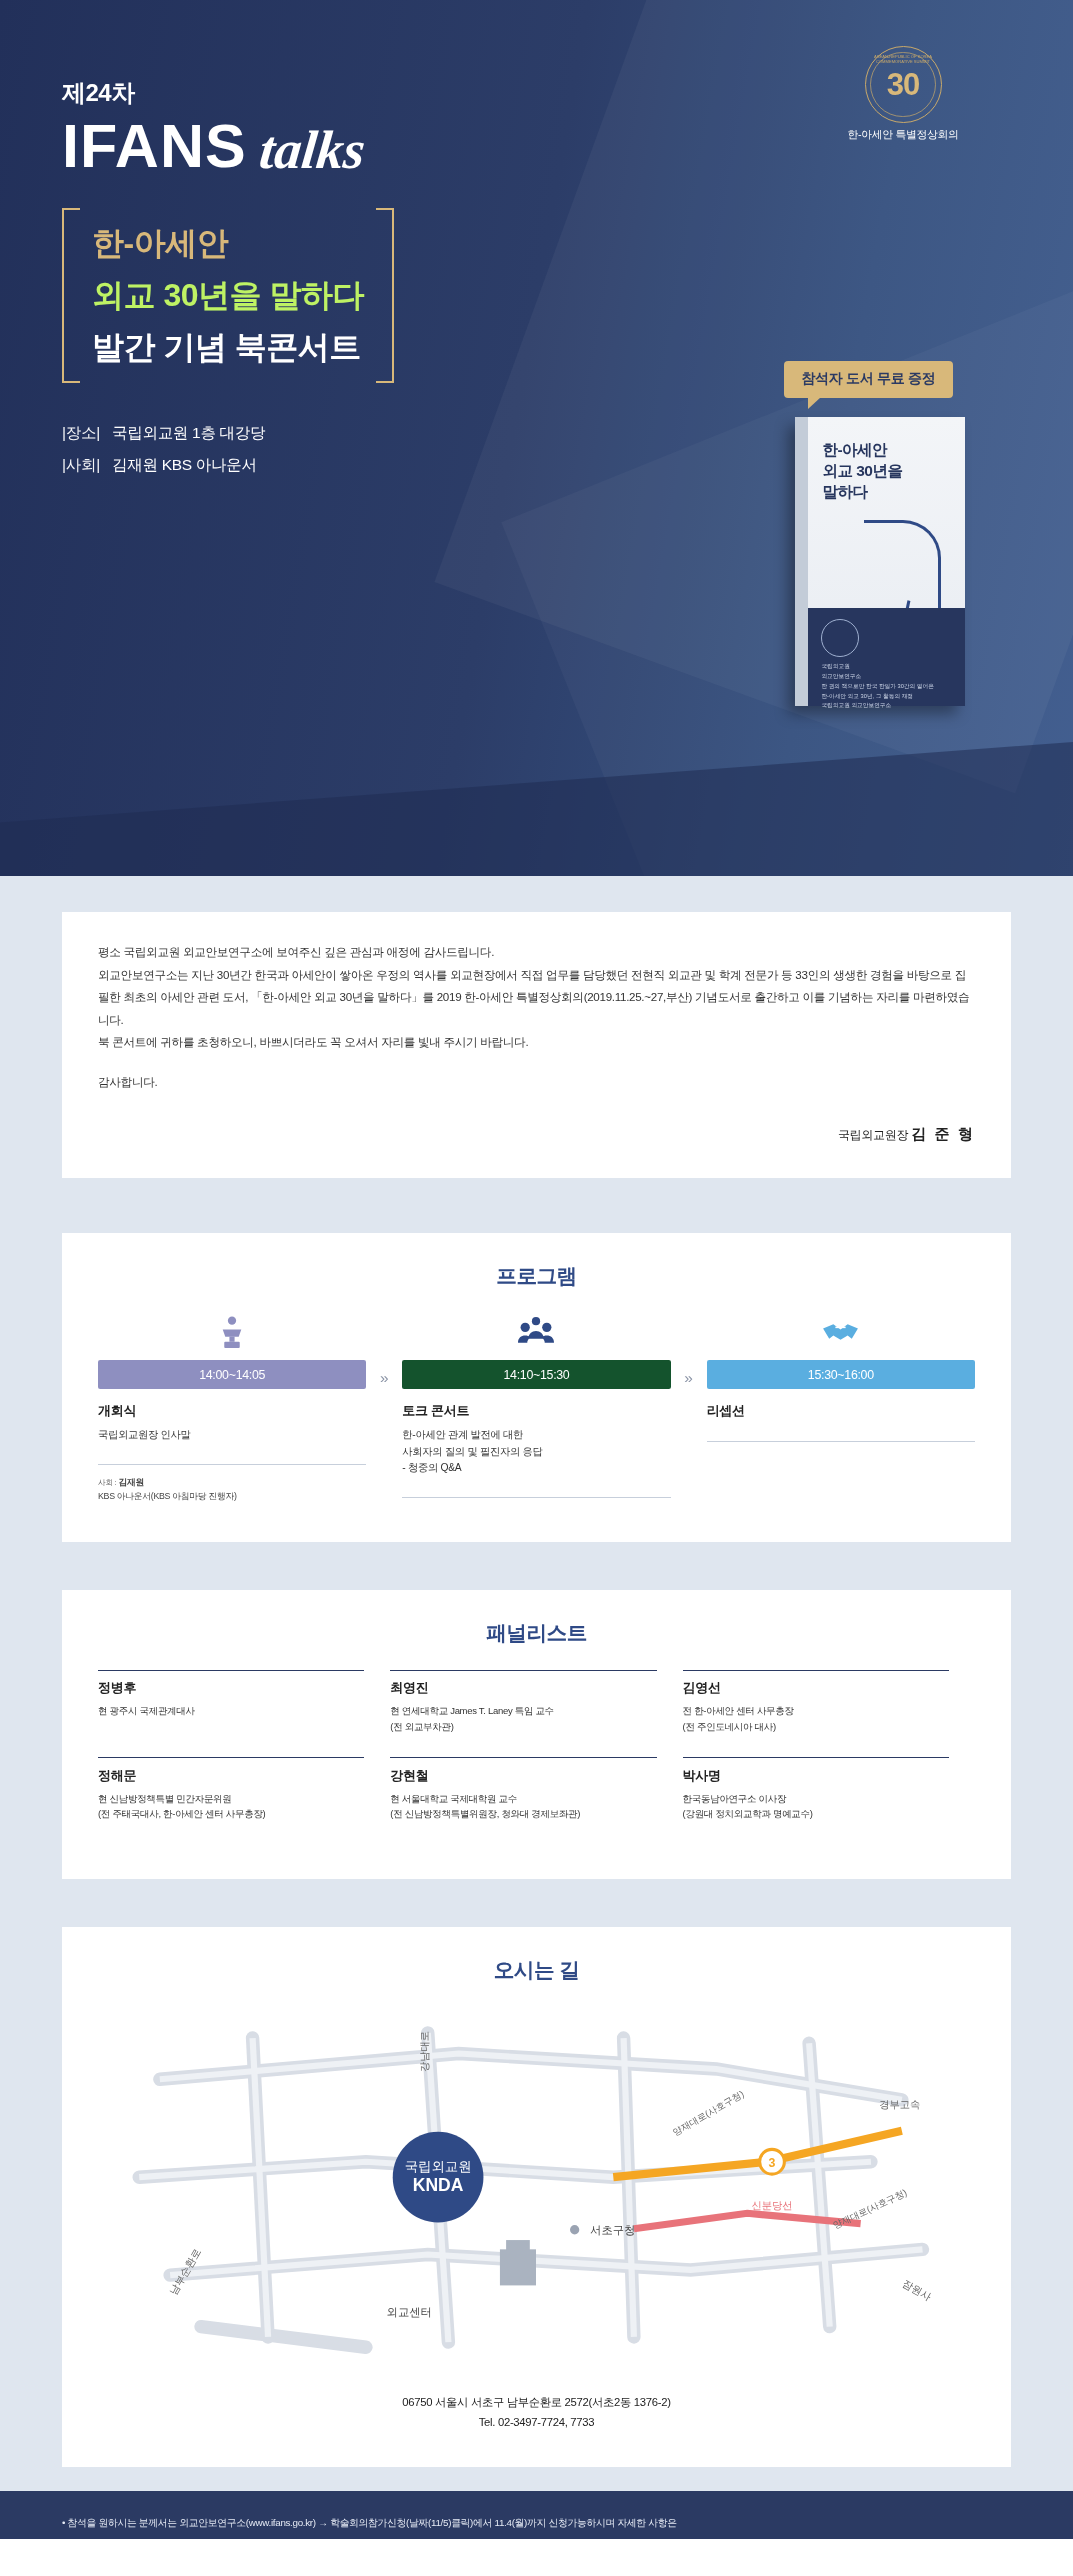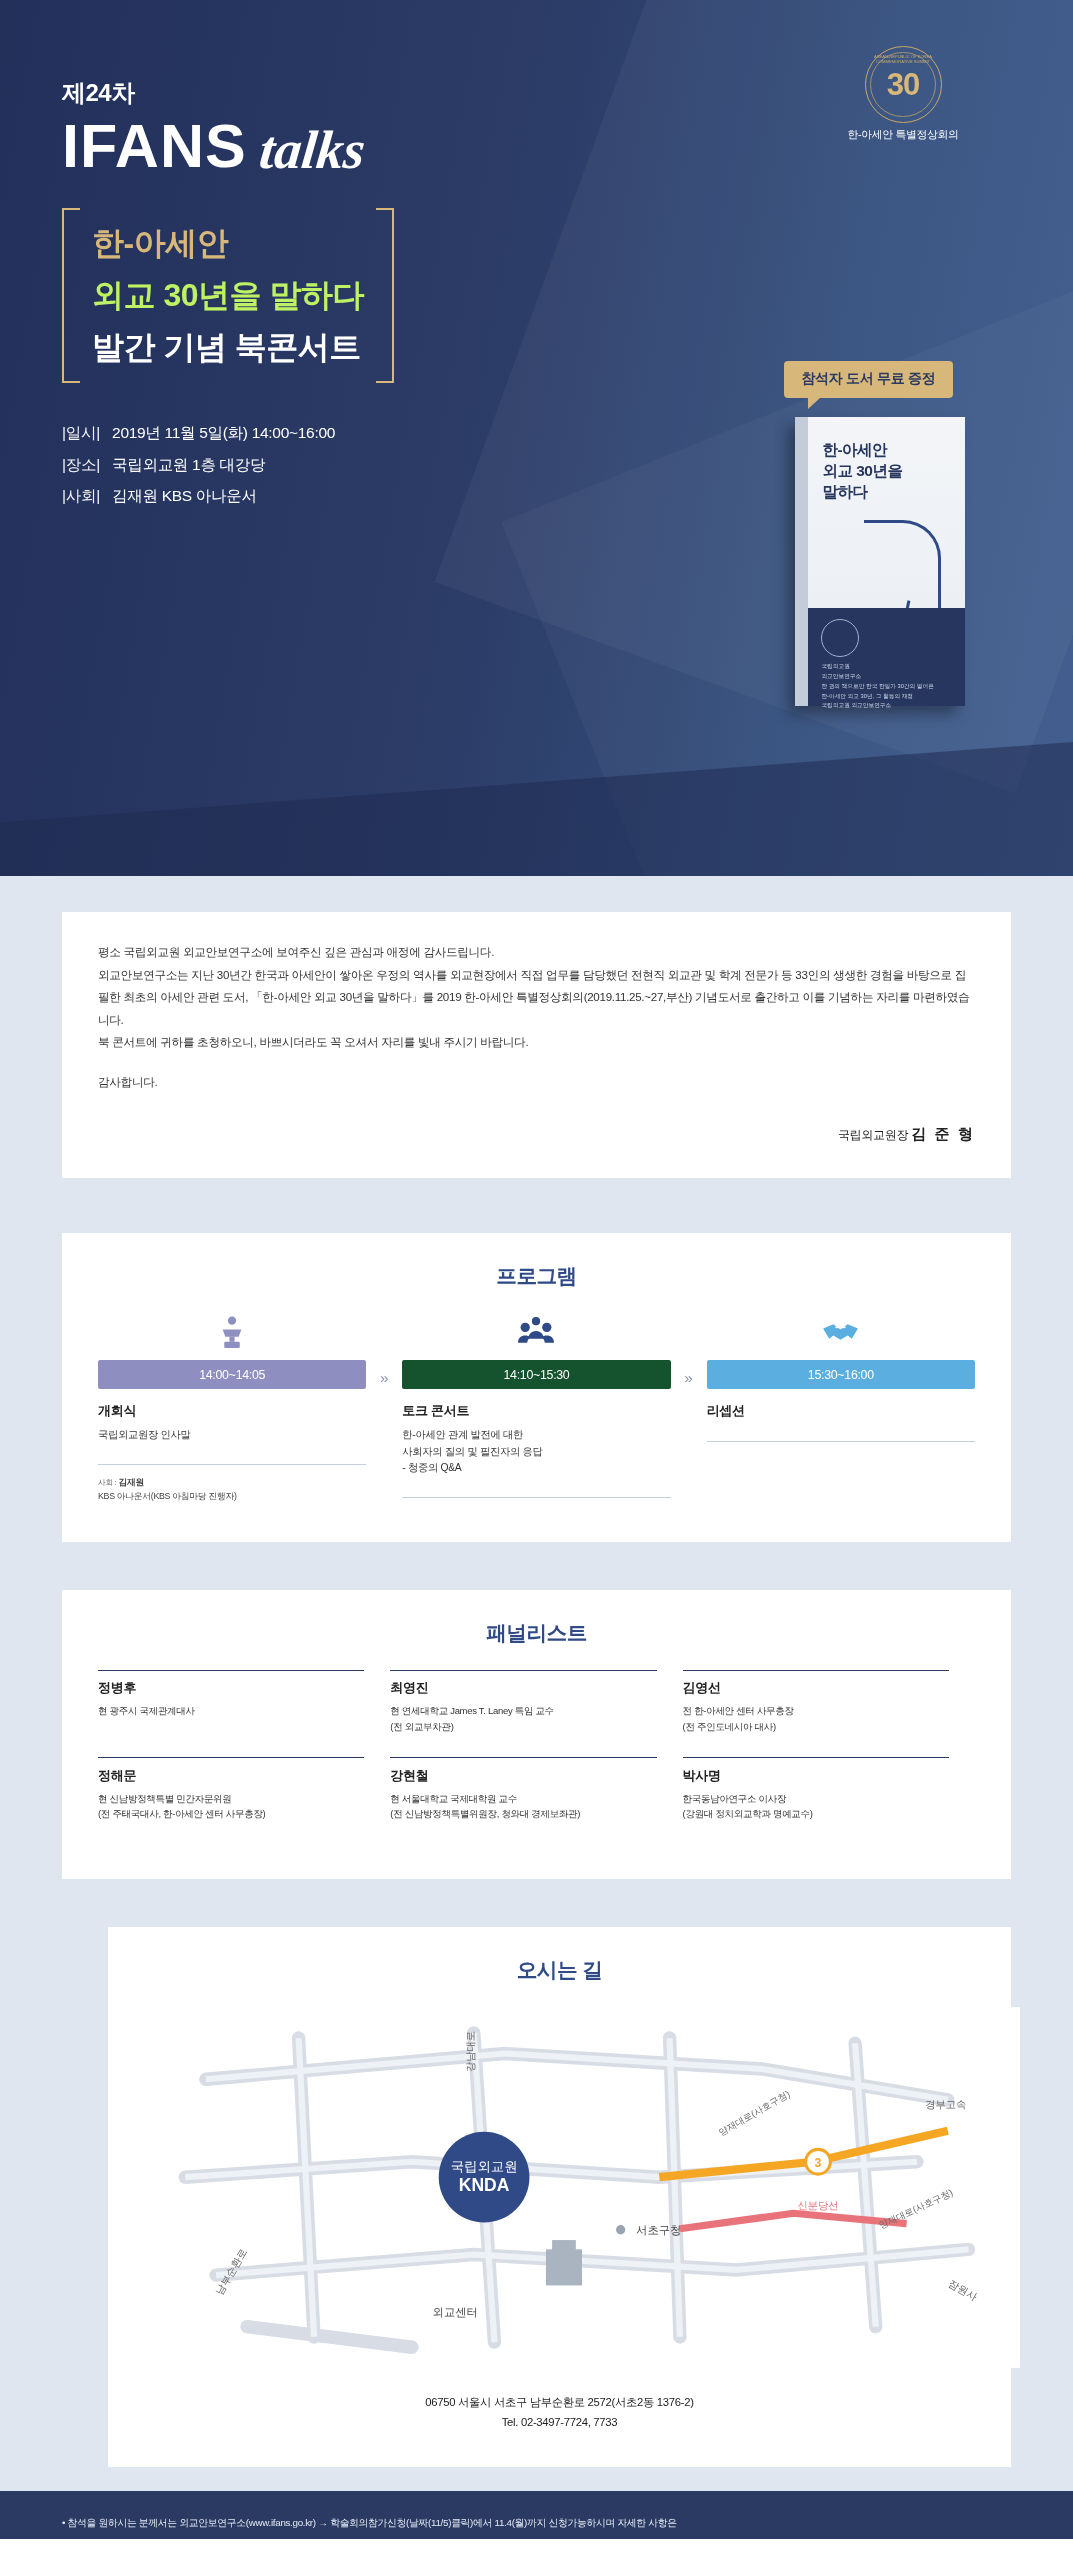--- a/index.html
+++ b/index.html
@@ -163,21 +163,21 @@
 
   
   .pan-wrap{ padding-top:24px; padding-bottom:24px; background:#dfe6ef;}
   .pan-grid{ display:flex; flex-wrap:wrap; }
   .pan-item{ width:33.33%; padding-right:26px; margin-bottom:23px; }
   .pan-line{ border-top:0.5px solid #2b3a63; margin-bottom:8.2px; }
   .pan-name{ font-size:13px; font-weight:bold; letter-spacing:-0.3px; margin-bottom:6.2px;}
   .pan-desc{ font-size:9.5px; color:#333; line-height:1.65; letter-spacing:-0.3px;}
 
   
-  .map-wrap{ padding-top:24px; padding-bottom:24px; background:#dfe6ef;padding-left:46px;}
+  .map-wrap{ padding-top:24px; padding-bottom:24px; background:#dfe6ef;}
   .map-holder{ position:relative; height:381px; }
   .map-addr{ text-align:center; font-size:11.3px; color:#222; line-height:1.7; margin-top:5.2px; letter-spacing:-0.3px;}
 
   
   .notes{
     background:#2b3a63; color:#e6ebf5; padding:23px 62px 5.2px 62px; font-size:9.8px; line-height:1.75;
     letter-spacing:-0.3px;
   }
   .notes-row{ margin-bottom:3.1px; }
 
@@ -209,24 +209,20 @@
         <div class="talks">talks</div>
       </div>
 
       <div class="brackets">
         <div class="t-line1">한-아세안</div>
         <div class="t-line2">외교 30년을 말하다</div>
         <div class="t-line3">발간 기념 북콘서트</div>
       </div>
 
       <div class="info">
-        <div class="info-row">
-          <span class="info-k">|일시|</span>
-          <span>2019년 11월 5일(화) 14:00~16:00</span>
-        </div>
         <div class="info-row">
           <span class="info-k">|장소|</span>
           <span>국립외교원 1층 대강당</span>
         </div>
         <div class="info-row">
           <span class="info-k">|사회|</span>
           <span>김재원 KBS 아나운서</span>
         </div>
       </div>
     </div>

